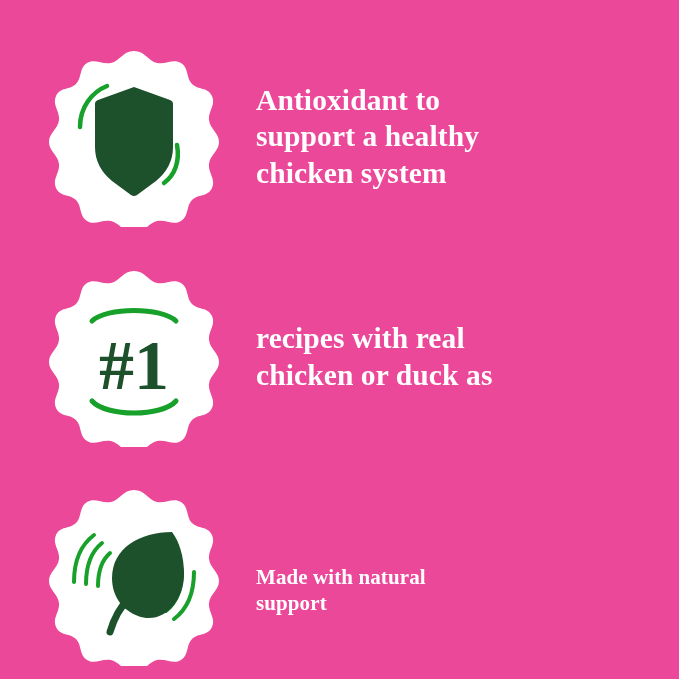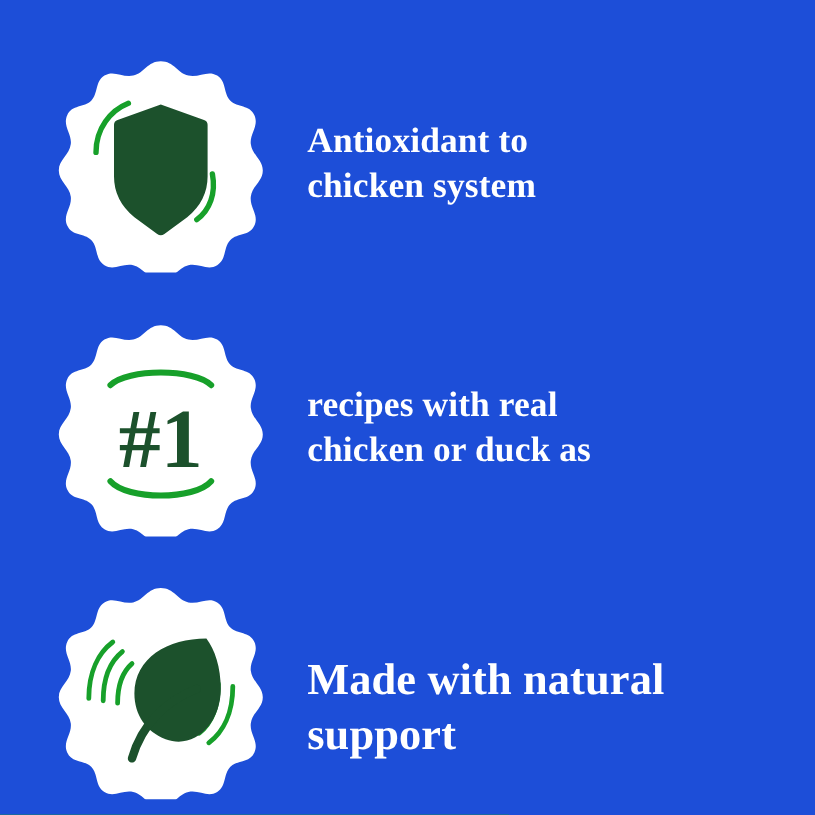--- a/index.html
+++ b/index.html
@@ -13,21 +13,21 @@
 
   body {
     font-family: "Liberation Serif", "DejaVu Serif", serif;
     background: #16a62c;
   }
 
   #infographic {
     position: relative;
     width: 679px;
     height: 679px;
-    background: #1d4ed8;
+    background: #ec4899;
     display: flex;
     flex-direction: column;
     justify-content: flex-start;
     padding: 22px 0 0 0;
   }
 
   .benefit-row {
     display: flex;
     flex-direction: row;
     align-items: center;
@@ -65,21 +65,21 @@
     letter-spacing: 0.1px;
     max-width: 300px;
     -webkit-font-smoothing: antialiased;
   }
 
   .benefit-text .line { display: block; white-space: nowrap; }
 
   
   #row-antioxidant .benefit-text { font-size: 29.5px; }
   #row-protein   .benefit-text { font-size: 29.5px; }
-  #row-natural   .benefit-text { font-size: 37px; margin-top: 28px; }
+  #row-natural   .benefit-text { font-size: 21px; margin-top: 28px; }
 
   #row-antioxidant { margin-top: 12px; }
   #row-protein   { margin-top: 14px; }
   #row-natural   { margin-top: 14px; }
 </style>
 </head>
 <body>
 
 <div id="infographic">
 
@@ -130,20 +130,21 @@
           L68 134
           Q51 120 51 100
           L51 57
           Q51 54 54 53
           Z"></path>
       </svg>
     </div>
 
     <div class="benefit-text">
       <span class="line">Antioxidant to</span>
+      <span class="line">support a healthy</span>
       <span class="line">chicken system</span>
     </div>
   </div>
 
   <div class="benefit-row" id="row-protein">
 
     <div class="badge-wrap">
       <svg class="badge-svg" viewBox="0 0 180 180">
         <path fill="#ffffff" d="
           M90 4

